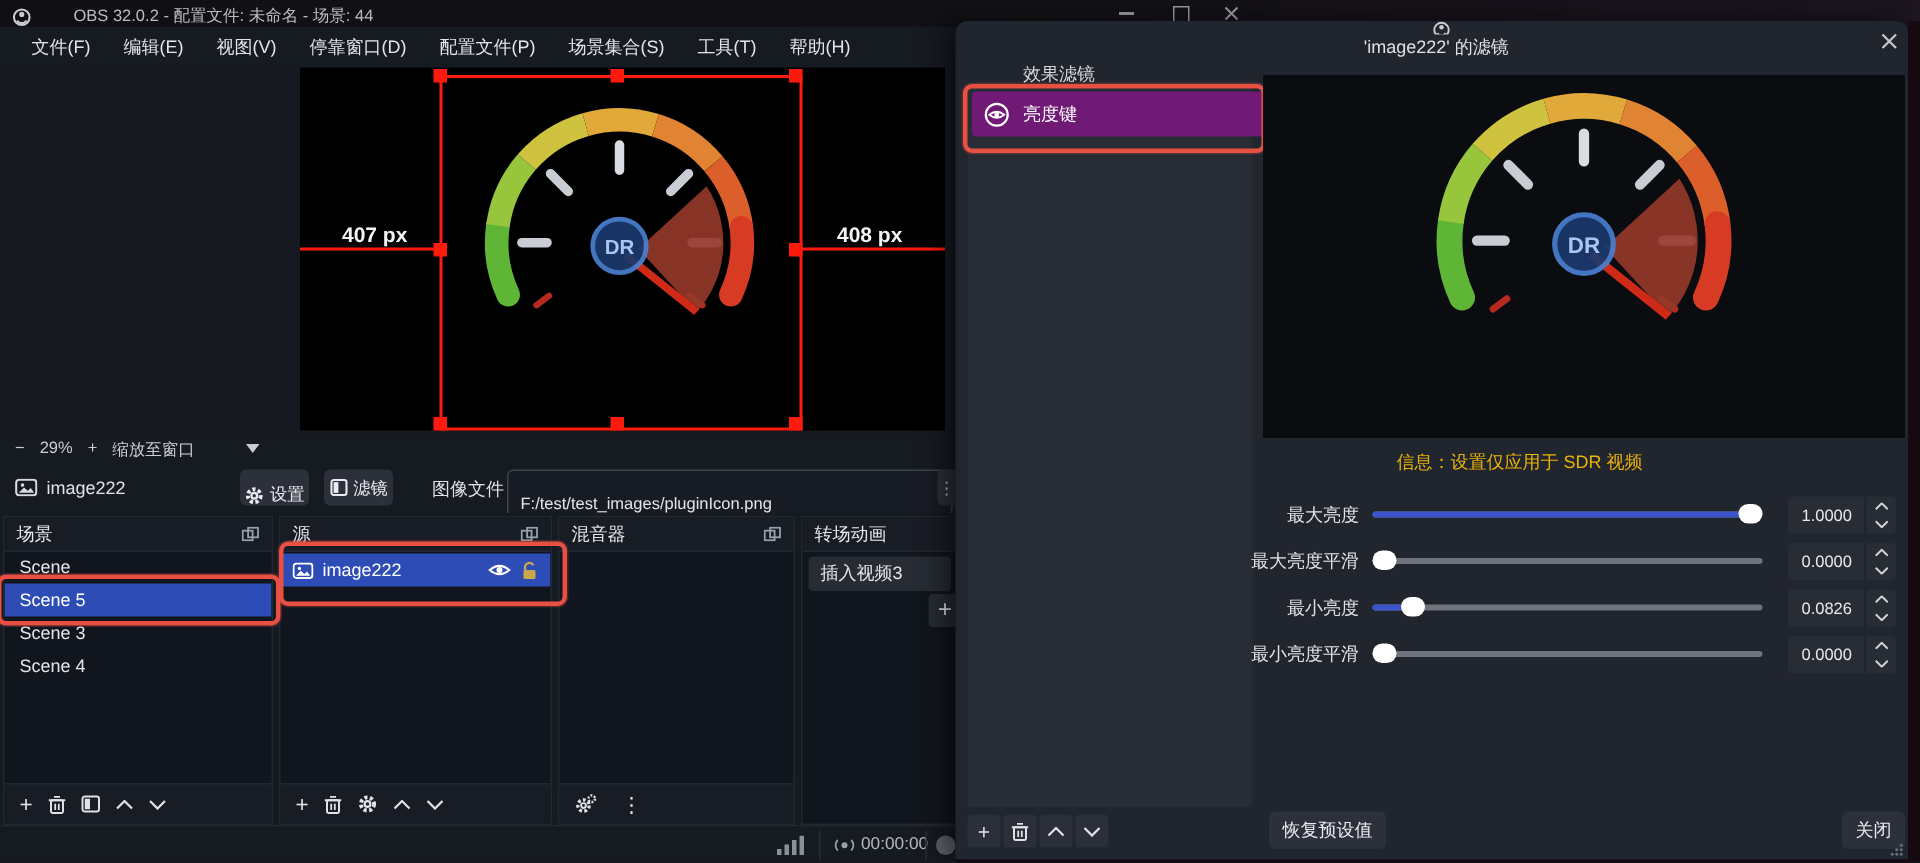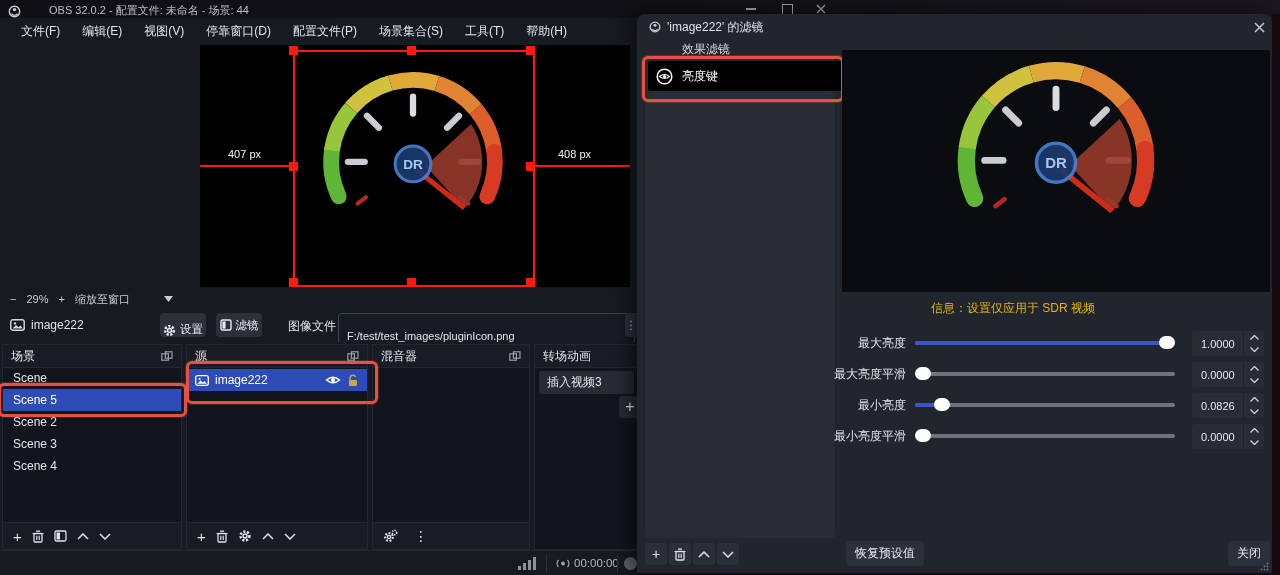--- a/index.html
+++ b/index.html
@@ -14,21 +14,21 @@
   .titlebar .ttext{color:#b8bcc3;font-size:11px;margin-left:8px;}
   .winctl{position:absolute;top:0;height:16px;display:flex;align-items:center;justify-content:center;width:26px;color:#9aa0a8;}
   .menubar{left:0;top:18px;width:637px;height:27px;background:#161a21;display:flex;align-items:center;padding-left:10px;gap:0;}
   .menu-item{padding:0 11px;font-size:12px;color:#e2e5ea;line-height:27px;}
   
   .preview{left:0;top:45px;width:637px;height:245px;background:#161a20;border-bottom:1px solid #23272f;}
   .canvas{left:200px;top:45px;width:430px;height:242px;background:#000;}
   .selrect{left:93px;top:5px;width:238px;height:233px;border:2px solid #ff1a0e;}
   .handle{width:9px;height:9px;background:#ff1a0e;position:absolute;}
   .dimline{height:2px;background:#ff1a0e;position:absolute;}
-  .dimlabel{position:absolute;color:#f2f4f6;font-size:11px;font-weight:normal;}
+  .dimlabel{position:absolute;color:#f2f4f6;font-size:14px;font-weight:bold;}
   
   .zoomrow{left:0;top:290px;width:637px;height:18px;display:flex;align-items:center;gap:10px;padding-left:10px;font-size:11px;color:#c9cdd4;background:#161a21;}
   
   .srcrow{left:0;top:308px;width:637px;height:34px;background:#161a21;display:flex;align-items:center;}
   .btn{background:#2b303b;border-radius:4px;display:inline-flex;align-items:center;justify-content:center;gap:4px;color:#e8ebef;font-size:11.5px;}
   .pathinput{position:absolute;left:338px;top:5px;width:279px;height:20px;background:#171b23;border:1px solid #3c424e;border-radius:4px;color:#e2e5ea;font-size:11px;padding:12px 8px;font-family:"Liberation Sans","DejaVu Sans",sans-serif;}
   
   .docks{left:0;top:342px;width:637px;height:208px;background:#161a21;}
   .panel{position:absolute;top:2px;height:206px;background:#11151d;border:1px solid #23272f;box-sizing:border-box;}
   .phead{height:22px;display:flex;align-items:center;justify-content:space-between;padding:0 8px;background:#181c25;border-bottom:1px solid #23272f;font-size:12px;color:#e4e7eb;}
@@ -36,24 +36,24 @@
   .ptool{position:absolute;left:0;bottom:0;right:0;height:26px;border-top:1px solid #23272f;background:#181c25;display:flex;align-items:center;gap:10px;padding-left:10px;}
   .row{height:22px;line-height:22px;padding-left:10px;font-size:12px;color:#e2e5ea;}
   .row.sel{background:#2e4cb5;color:#fff;}
   .srcitem{height:22px;margin-top:2px;display:flex;align-items:center;background:#2e4cb5;color:#fff;padding:0 8px;gap:6px;}
   .annot{position:absolute;border:3px solid #e85043;border-radius:6px;box-shadow:0 0 0 1px rgba(232,80,67,.25);}
   
   .statusbar{left:0;top:550px;width:637px;height:25px;background:#161a21;border-top:1px solid #23272f;}
   .vsep{position:absolute;width:1px;background:#2a2e37;}
   
   .dialog{left:637px;top:14px;width:635px;height:559px;background:#21252e;border-radius:8px 8px 0 0;box-shadow:-6px 0 18px rgba(0,0,0,.55);z-index:10;}
-  .dlg-title{position:absolute;left:0;top:0;width:100%;height:26px;display:flex;align-items:center;}
+  .dlg-title{position:absolute;left:0;top:0;width:100%;height:26px;display:flex;align-items:center;flex-direction:column;}
   .dlg-title .ttext{margin-left:6px;font-size:12px;color:#dde0e5;}
   .filterlist{position:absolute;left:8px;top:44px;width:190px;height:480px;background:#272c35;border-radius:3px;}
-  .filterrow{position:absolute;left:3px;top:3px;width:220px;height:30px;background:#000000;border-radius:3px;display:flex;align-items:center;gap:9px;padding-left:8px;box-sizing:border-box;color:#fff;}
+  .filterrow{position:absolute;left:3px;top:3px;width:220px;height:30px;background:#701a75;border-radius:3px;display:flex;align-items:center;gap:9px;padding-left:8px;box-sizing:border-box;color:#fff;}
   .smallbtn{position:absolute;width:22px;height:22px;background:#2a2f39;border-radius:3px;display:flex;align-items:center;justify-content:center;color:#dfe2e7;font-size:14px;}
   .previewbox{position:absolute;left:205px;top:36px;width:428px;height:242px;background:#0a0c10;}
   .infotext{position:absolute;left:268px;top:286px;font-size:12px;color:#eab308;margin-left:26px;}
   .sl-label{position:absolute;left:189px;width:80px;text-align:right;font-size:12px;color:#e0e3e8;}
   .slider{position:absolute;left:278px;width:260px;height:16px;}
   .sl-track{position:absolute;left:0;top:6px;width:260px;height:4px;border-radius:2px;background:#6e737c;}
   .sl-fill{position:absolute;left:0;top:6px;height:4px;border-radius:2px;background:#3a55cc;}
   .sl-handle{position:absolute;top:1px;width:16px;height:13px;border-radius:7px;background:#fff;}
   .spin{position:absolute;left:555px;width:72px;height:25px;background:#272c35;border-radius:3px;display:flex;}
   .spin .val{flex:1;font-size:11px;color:#e6e9ed;display:flex;align-items:center;padding-left:9px;text-align:center;}
@@ -181,21 +181,20 @@
     <div class="phead">
       <span>场景</span>
       <svg width="12" height="10">
           <rect x="0.8" y="2.8" width="6.6" height="6.4" fill="none" stroke="#9aa0a8" stroke-width="1.2"></rect>
           <rect x="4.4" y="0.8" width="6.6" height="6.4" fill="none" stroke="#9aa0a8" stroke-width="1.2"></rect>
         </svg>
     </div>
     <div class="pbody">
       <div class="row">Scene</div>
       <div class="row sel">Scene 5</div>
-      <div class="row">Scene 2</div>
       <div class="row">Scene 3</div>
       <div class="row">Scene 4</div>
     </div>
     <div class="ptool">
       <span style="font-size:15px;color:#dfe2e7;">+</span>
       <svg width="12" height="13">
           <rect x="2" y="3.5" width="8" height="8.5" rx="1" fill="none" stroke="#dfe2e7" stroke-width="1.3"></rect>
           <path d="M0.5 3.5 L11.5 3.5 M4 1.2 L8 1.2 M4.8 5.8 L4.8 10 M7.2 5.8 L7.2 10" stroke="#dfe2e7" stroke-width="1.2" fill="none"></path>
         </svg>
       <svg width="13" height="12">

